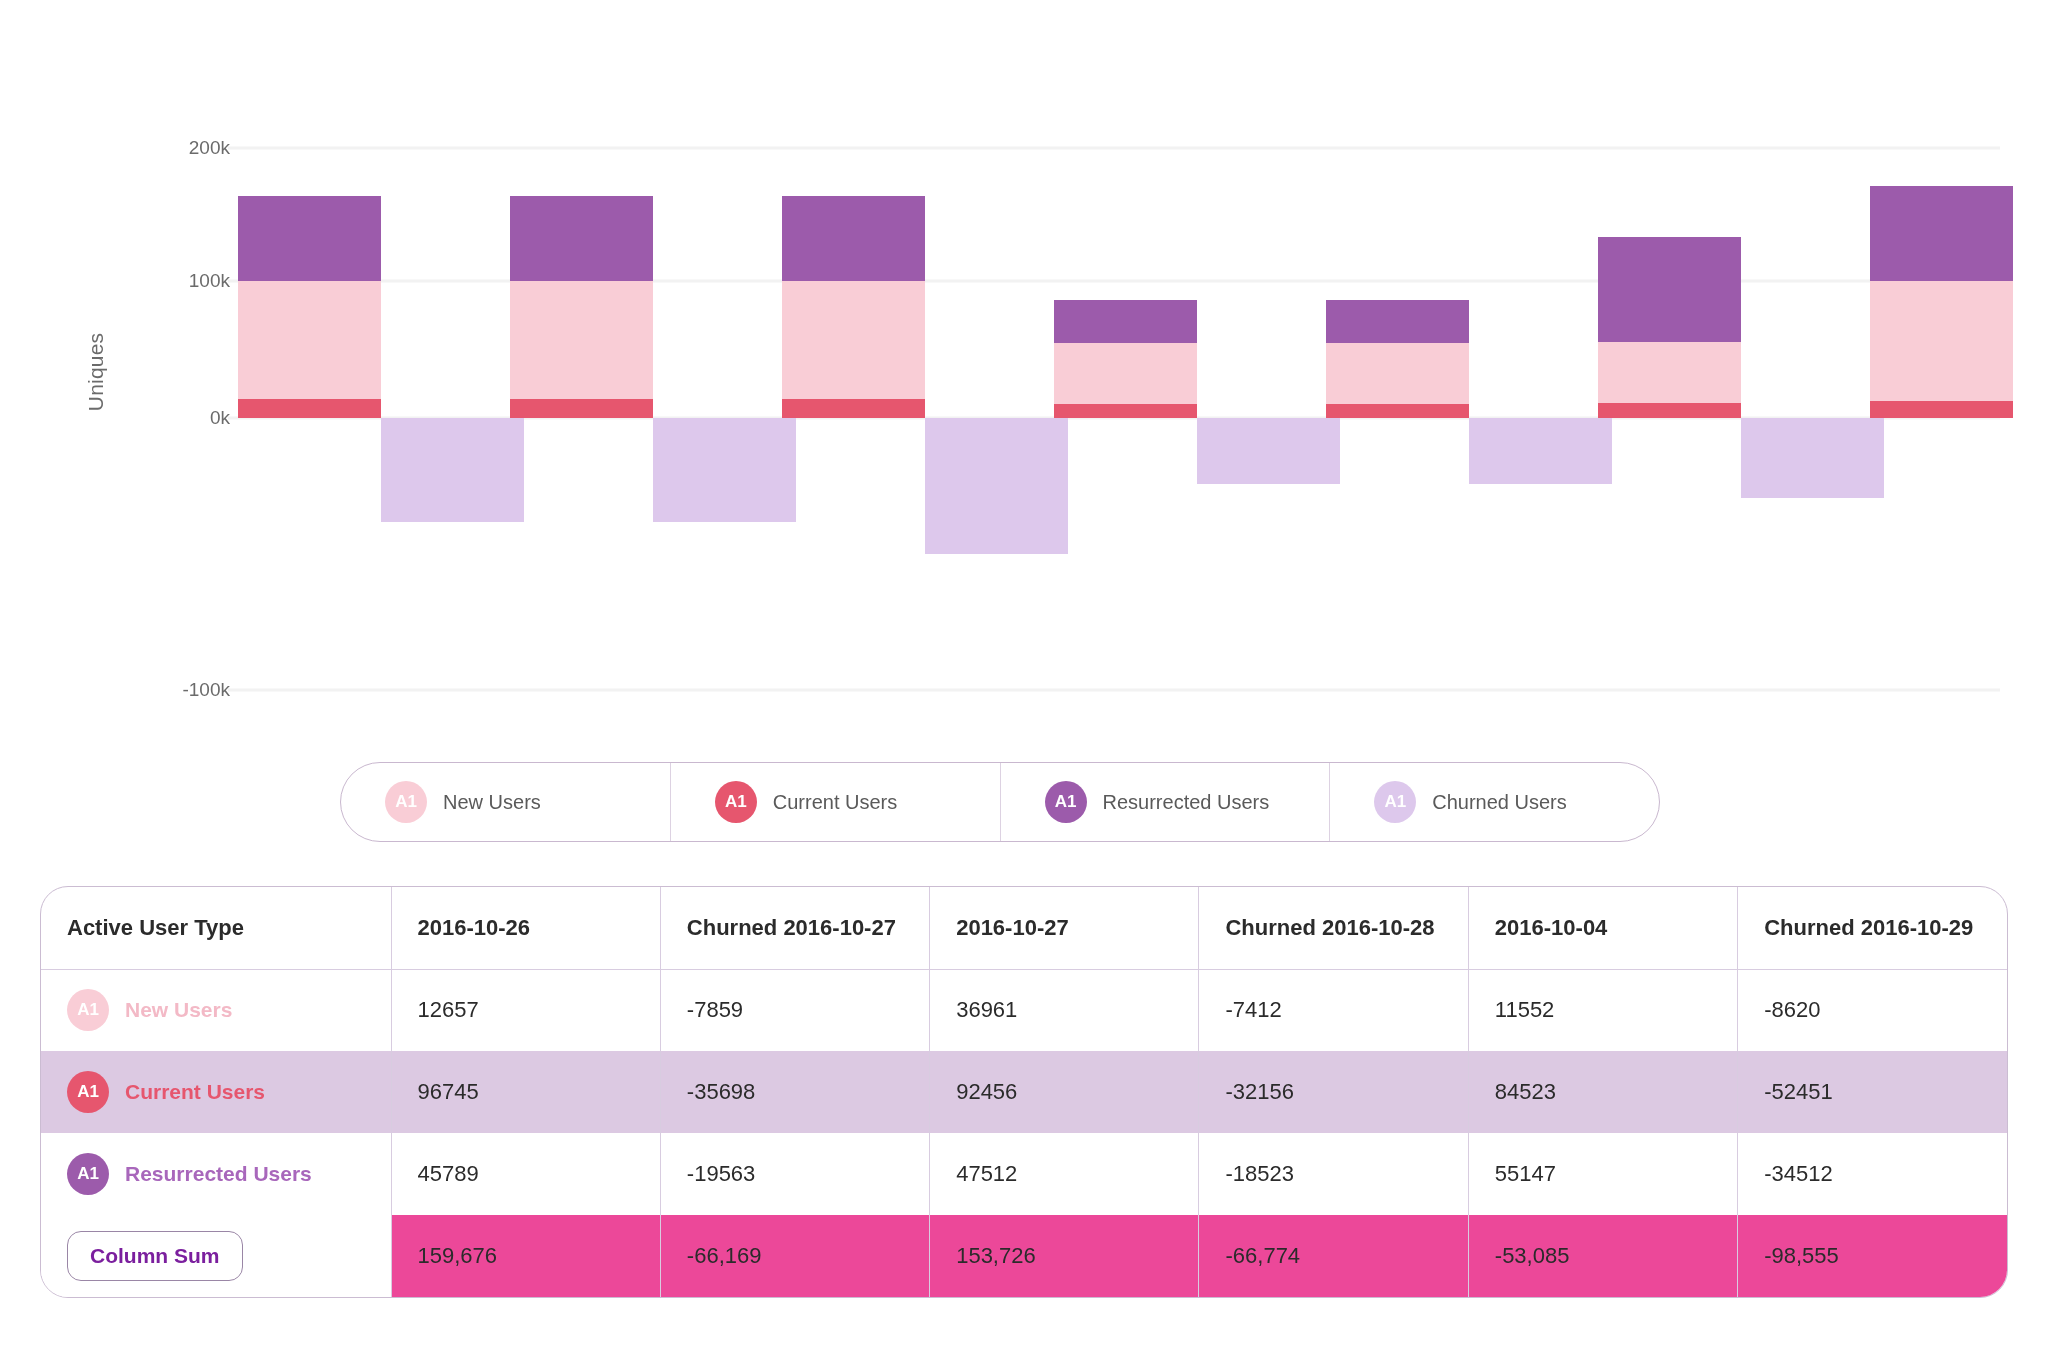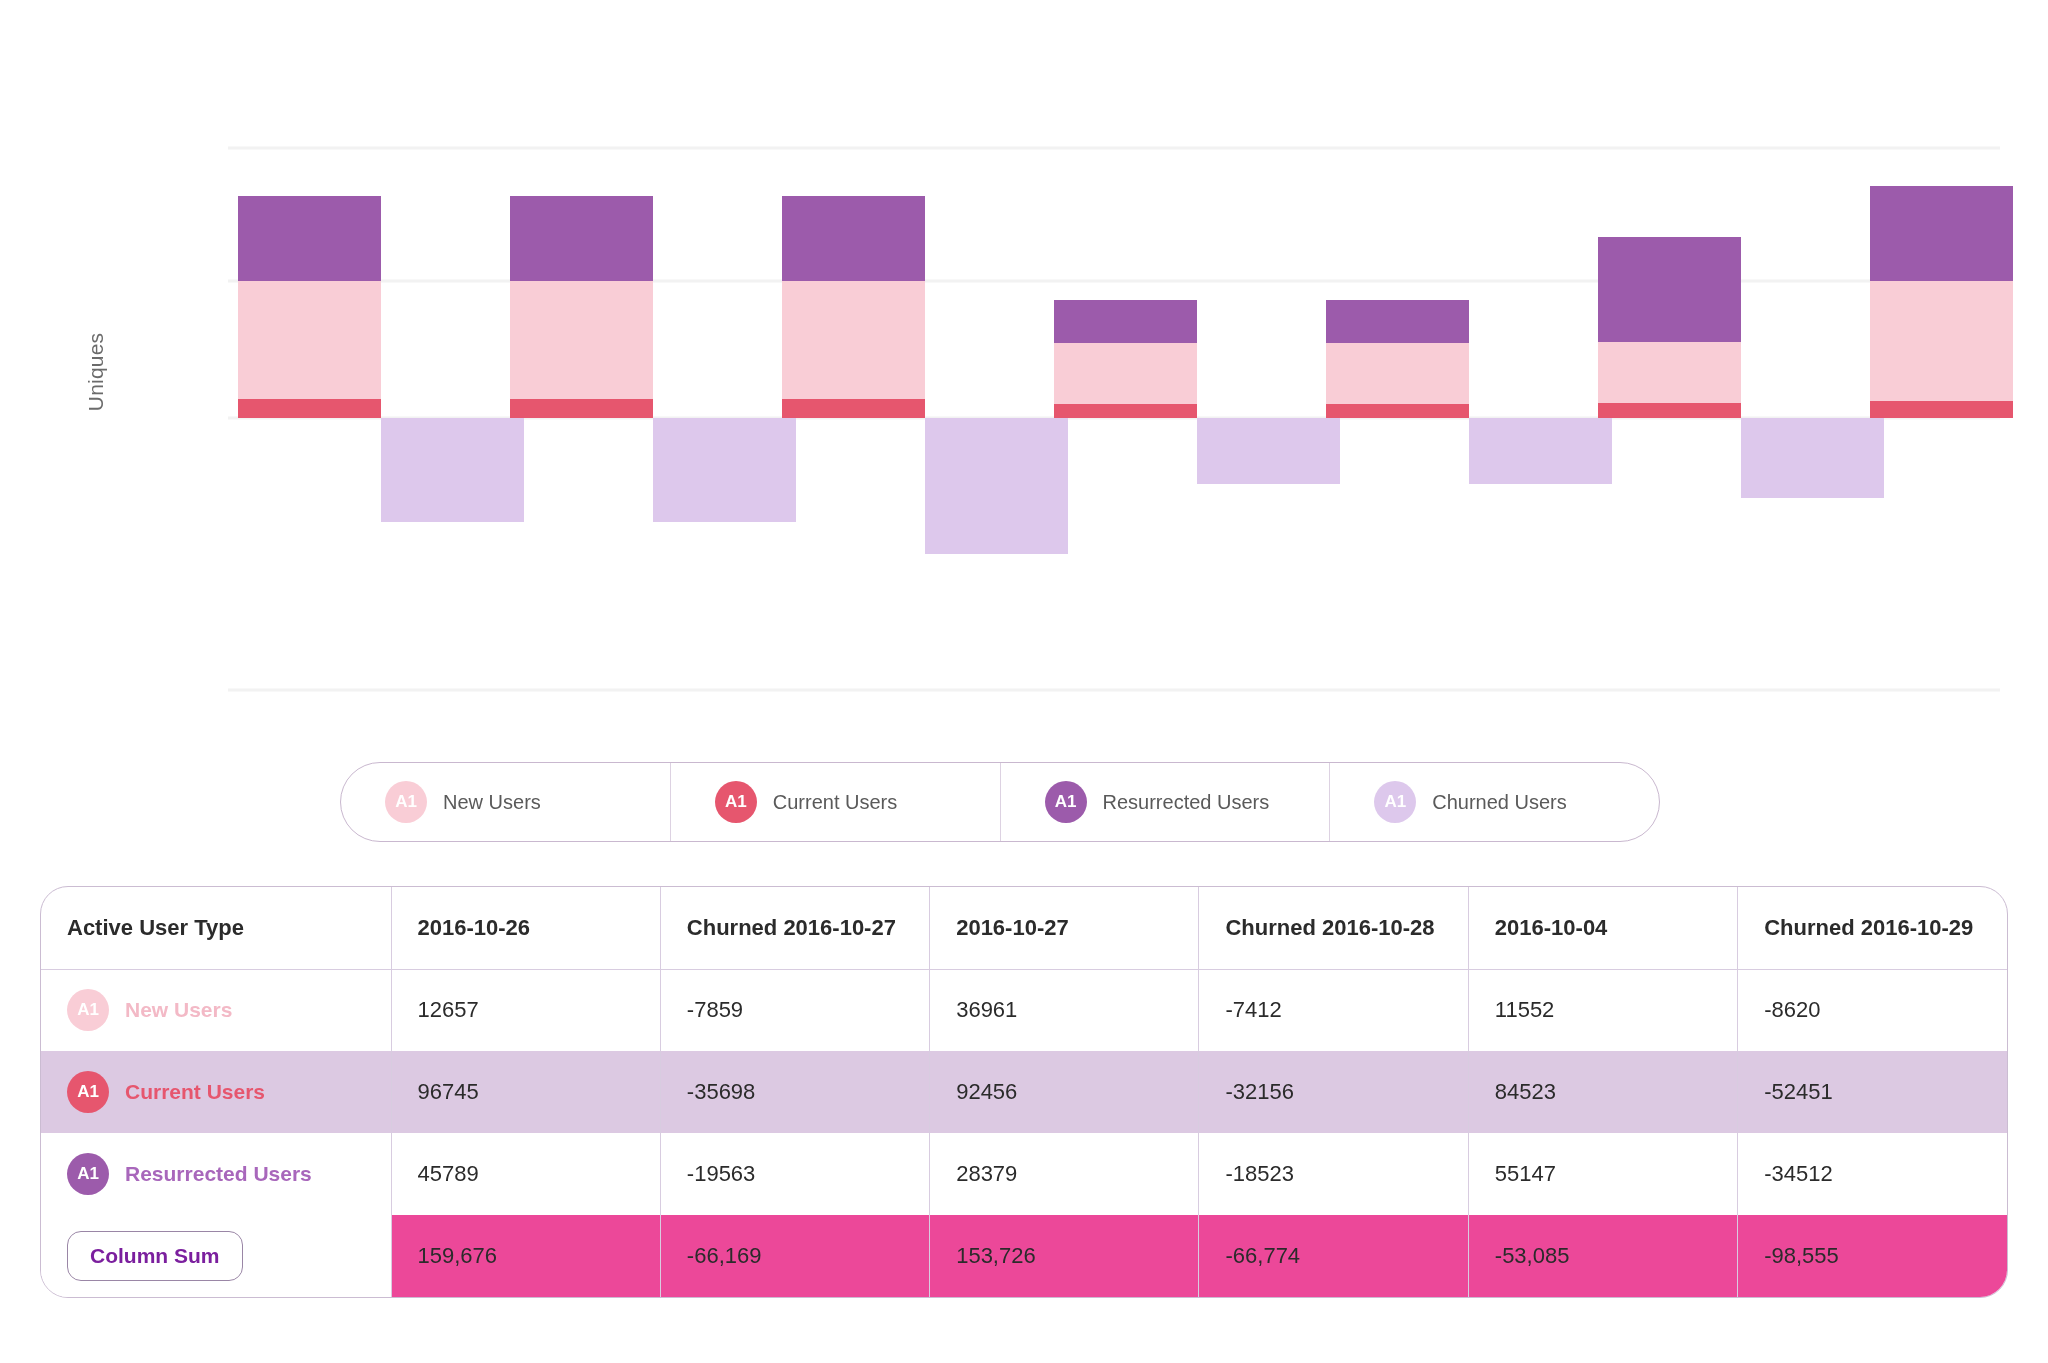--- a/index.html
+++ b/index.html
@@ -160,20 +160,26 @@
 </style>
 </head>
 <body>
 
 <div id="root">
 
   <div class="chart-area">
 
     <div class="y-axis-title">Uniques</div>
 
+    <div class="y-ticks-col">
+      <div class="y-tick" style="top:148px">200k</div>
+      <div class="y-tick" style="top:281px">100k</div>
+      <div class="y-tick" style="top:418px">0k</div>
+      <div class="y-tick" style="top:690px">-100k</div>
+    </div>
 
     <div class="gridline" style="top:148px"></div>
     <div class="gridline" style="top:281px"></div>
     <div class="gridline" style="top:418px"></div>
     <div class="gridline" style="top:690px"></div>
 
     <div class="plot">
 
       <div class="bar" style="left:10px; width:143px; top:196px; height:222px;">
         <div class="seg" style="top:0;   height:85px;  background:#9c5bab;"></div>
@@ -307,21 +313,21 @@
 
         <tr>
           <td class="label-cell">
             <span class="cell-inner">
               <span class="badge" style="background:#9c5bab">A1</span>
               <span class="row-label" style="color:#a867bb">Resurrected Users</span>
             </span>
           </td>
           <td>45789</td>
           <td>-19563</td>
-          <td>28379</td>
+          <td>47512</td>
           <td>-18523</td>
           <td>55147</td>
           <td>-34512</td>
         </tr>
 
         <tr class="row-sum">
           <td class="label-cell">
             <span class="sum-chip">Column Sum</span>
           </td>
           <td>159,676</td>

